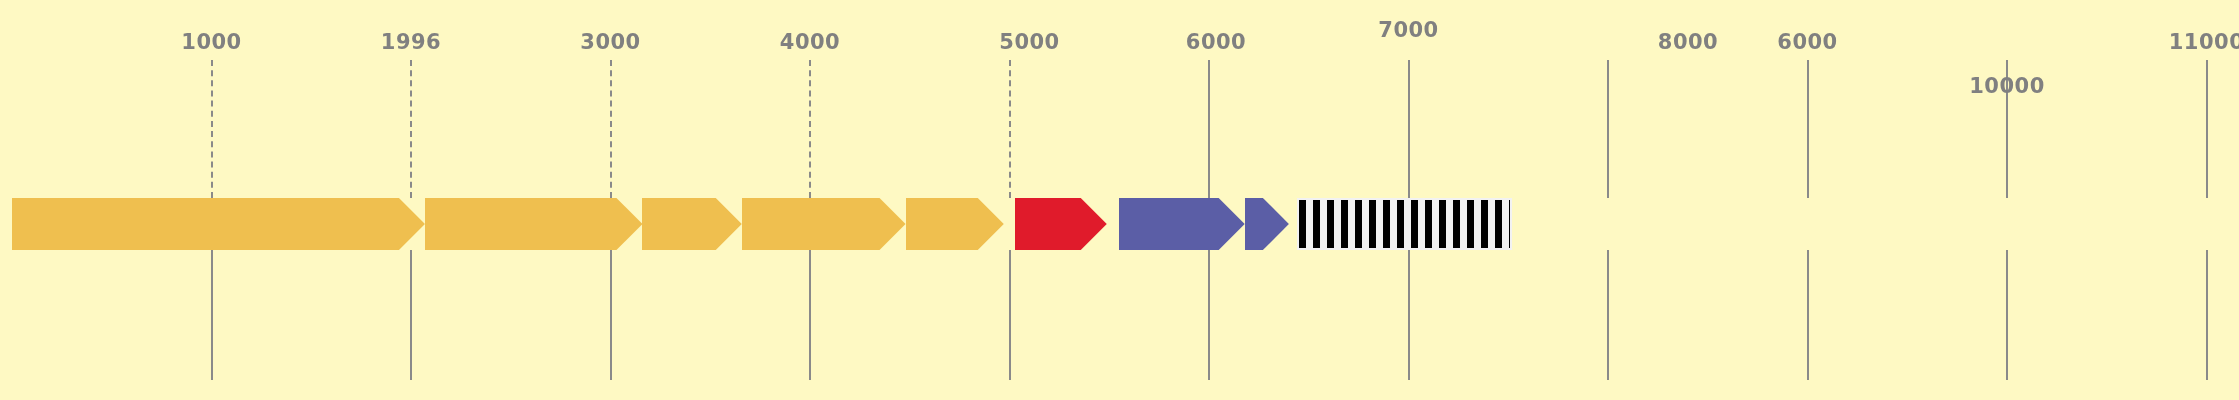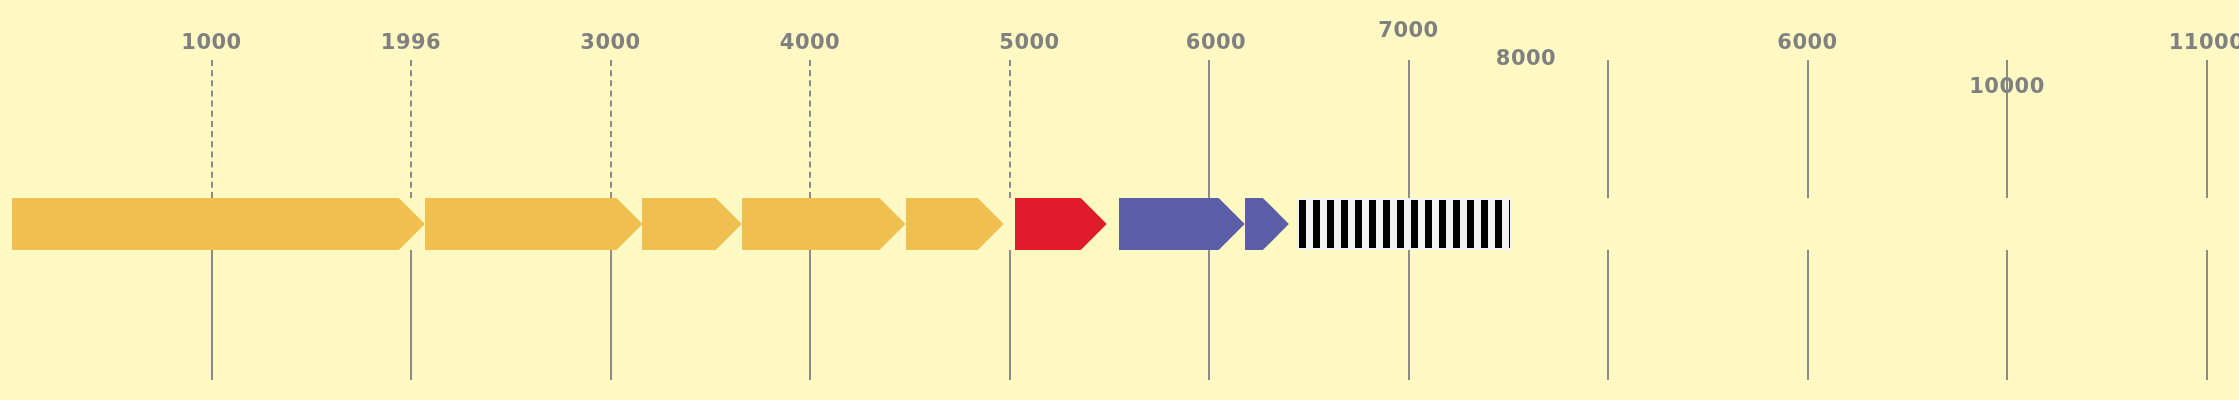--- a/index.html
+++ b/index.html
@@ -80,21 +80,21 @@
       <div class="gridline" style="left: 2206.5px; top: 250px; height: 130px;"></div>
     </div>
   <div class="axis-layer">
       <div class="tick-label" style="left: 211.5px; top: 32px;">1000</div>
       <div class="tick-label" style="left: 411px; top: 32px;">1996</div>
       <div class="tick-label" style="left: 610.5px; top: 32px; text-align: right;">3000</div>
       <div class="tick-label" style="left: 810px; top: 32px;">4000</div>
       <div class="tick-label" style="left: 1009.5px; top: 32px; margin-left: 20px;">5000</div>
       <div class="tick-label" style="left: 1209px; top: 32px; margin-left: 7px;">6000</div>
       <div class="tick-label" style="left: 1408.5px; top: 20px; text-align: center;">7000</div>
-      <div class="tick-label" style="left: 1526px; top: 32px; margin-top: 16px;">8000</div>
+      <div class="tick-label" style="left: 1688px; top: 32px;">8000</div>
       <div class="tick-label" style="left: 1807.5px; top: 32px;">6000</div>
       <div class="tick-label" style="left: 2007px; top: 32px; margin-top: 44px;">10000</div>
       <div class="tick-label" style="left: 2206.5px; top: 32px;">11000</div>
     </div>
   <div class="track-layer">
       <div class="feature" style="left: 12px; top: 198px; width: 412.965px; height: 52px;">
         <svg class="shape" viewBox="0 0 412.96500000000003 52" preserveAspectRatio="none">
           <path d="M0,0 L386.96500000000003,0 L412.96500000000003,26 L386.96500000000003,52 L0,52 Z" fill="#EFBF4F"></path>
         </svg>
       </div>

